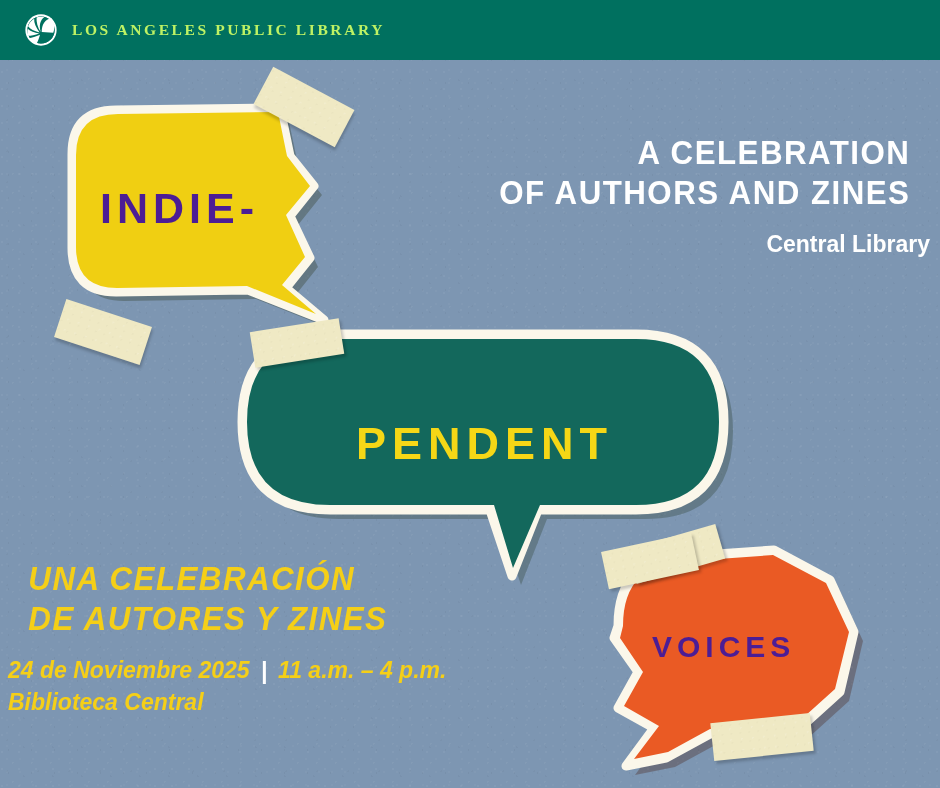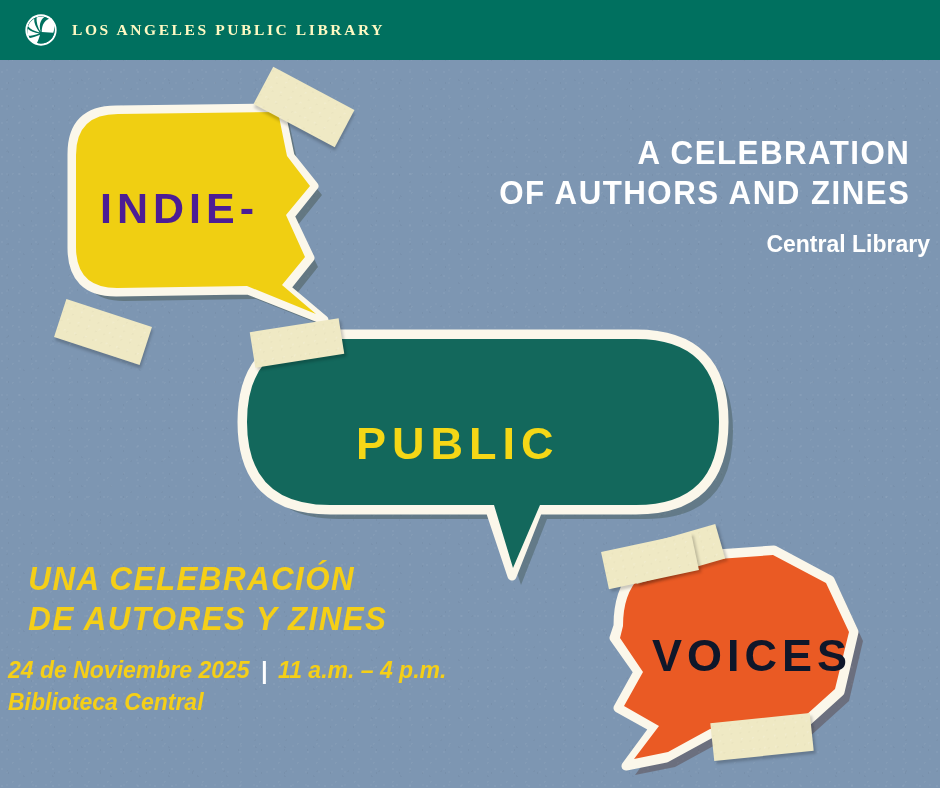--- a/index.html
+++ b/index.html
@@ -43,21 +43,21 @@
     display: flex;
     align-items: center;
   }
   #logo-mark {
     margin-left: 24px;
     width: 34px; height: 34px;
     display: block;
   }
   #logo-wordmark {
     margin-left: 14px;
-    color: #fef9c3;
+    color: #bef264;
     font-family: "Liberation Serif", serif;
     font-size: 15.5px;
     font-weight: 700;
     letter-spacing: 2.6px;
     white-space: nowrap;
   }
 
   
   #stage {
     position: absolute;
@@ -95,22 +95,22 @@
     left: 120px; top: 100px;
     font-size: 45px;
     color: #f5d716;
     letter-spacing: 6px;
   }
 
   
   #bubble-orange { left: 592px; top: 462px; width: 300px; height: 262px; z-index: 11; }
   #label-voices {
     left: 60px; top: 108px;
-    font-size: 45px;
-    color: #0f172a;
+    font-size: 30px;
+    color: #4c1d95;
     letter-spacing: 5px;
   }
 
   
   .tape {
     position: absolute;
     background: #efe9c4;
     box-shadow: 2px 3px 3px rgba(0,0,0,.20);
     z-index: 20;
   }
@@ -222,21 +222,21 @@
     </div>
     <div id="tape-yellow-top" class="tape"></div>
     <div id="tape-yellow-bottom" class="tape"></div>
 
     <div id="bubble-green" class="bubble-wrap">
       <svg class="bubble-svg" width="500" height="300" viewBox="0 0 500 300">
         <path d="M6 104 Q6 16 94 16 L400 16 Q488 16 488 104 Q488 192 400 192 L302 192 L276 258 L254 192 L94 192 Q6 192 6 104 Z" fill="rgba(40,60,40,.30)" transform="translate(9,9)"></path>
         <path d="M6 104 Q6 16 94 16 L400 16 Q488 16 488 104 Q488 192 400 192 L302 192 L276 258 L254 192 L94 192 Q6 192 6 104 Z" fill="#fbf7ea" stroke="#fbf7ea" stroke-width="9" stroke-linejoin="round"></path>
         <path d="M11 104 Q11 21 94 21 L400 21 Q483 21 483 104 Q483 187 400 187 L304 187 L277 250 L258 187 L94 187 Q11 187 11 104 Z" fill="#13685c"></path>
       </svg>
-      <div id="label-pendent" class="bubble-label">PUBLIC</div>
+      <div id="label-pendent" class="bubble-label">PENDENT</div>
     </div>
     <div id="tape-green-top" class="tape"></div>
     <div id="tape-green-right" class="tape"></div>
 
     <div id="bubble-orange" class="bubble-wrap">
       <svg class="bubble-svg" width="300" height="262" viewBox="0 0 300 262">
         <path d="M26 104 Q26 34 96 34 L182 28 L238 58 L262 110 L248 170 L206 208 L118 212 L74 236 L34 244 L62 206 L26 186 L46 150 L22 116 Z" fill="rgba(70,30,20,.32)" transform="translate(9,9)"></path>
         <path d="M26 104 Q26 34 96 34 L182 28 L238 58 L262 110 L248 170 L206 208 L118 212 L74 236 L34 244 L62 206 L26 186 L46 150 L22 116 Z" fill="#fbf7ea" stroke="#fbf7ea" stroke-width="9" stroke-linejoin="round"></path>
         <path d="M31 104 Q31 39 98 39 L181 33 L234 61 L257 110 L243 167 L203 203 L118 207 L76 230 L42 237 L67 204 L32 184 L51 150 L28 116 Z" fill="#ea5a24"></path>
       </svg>

